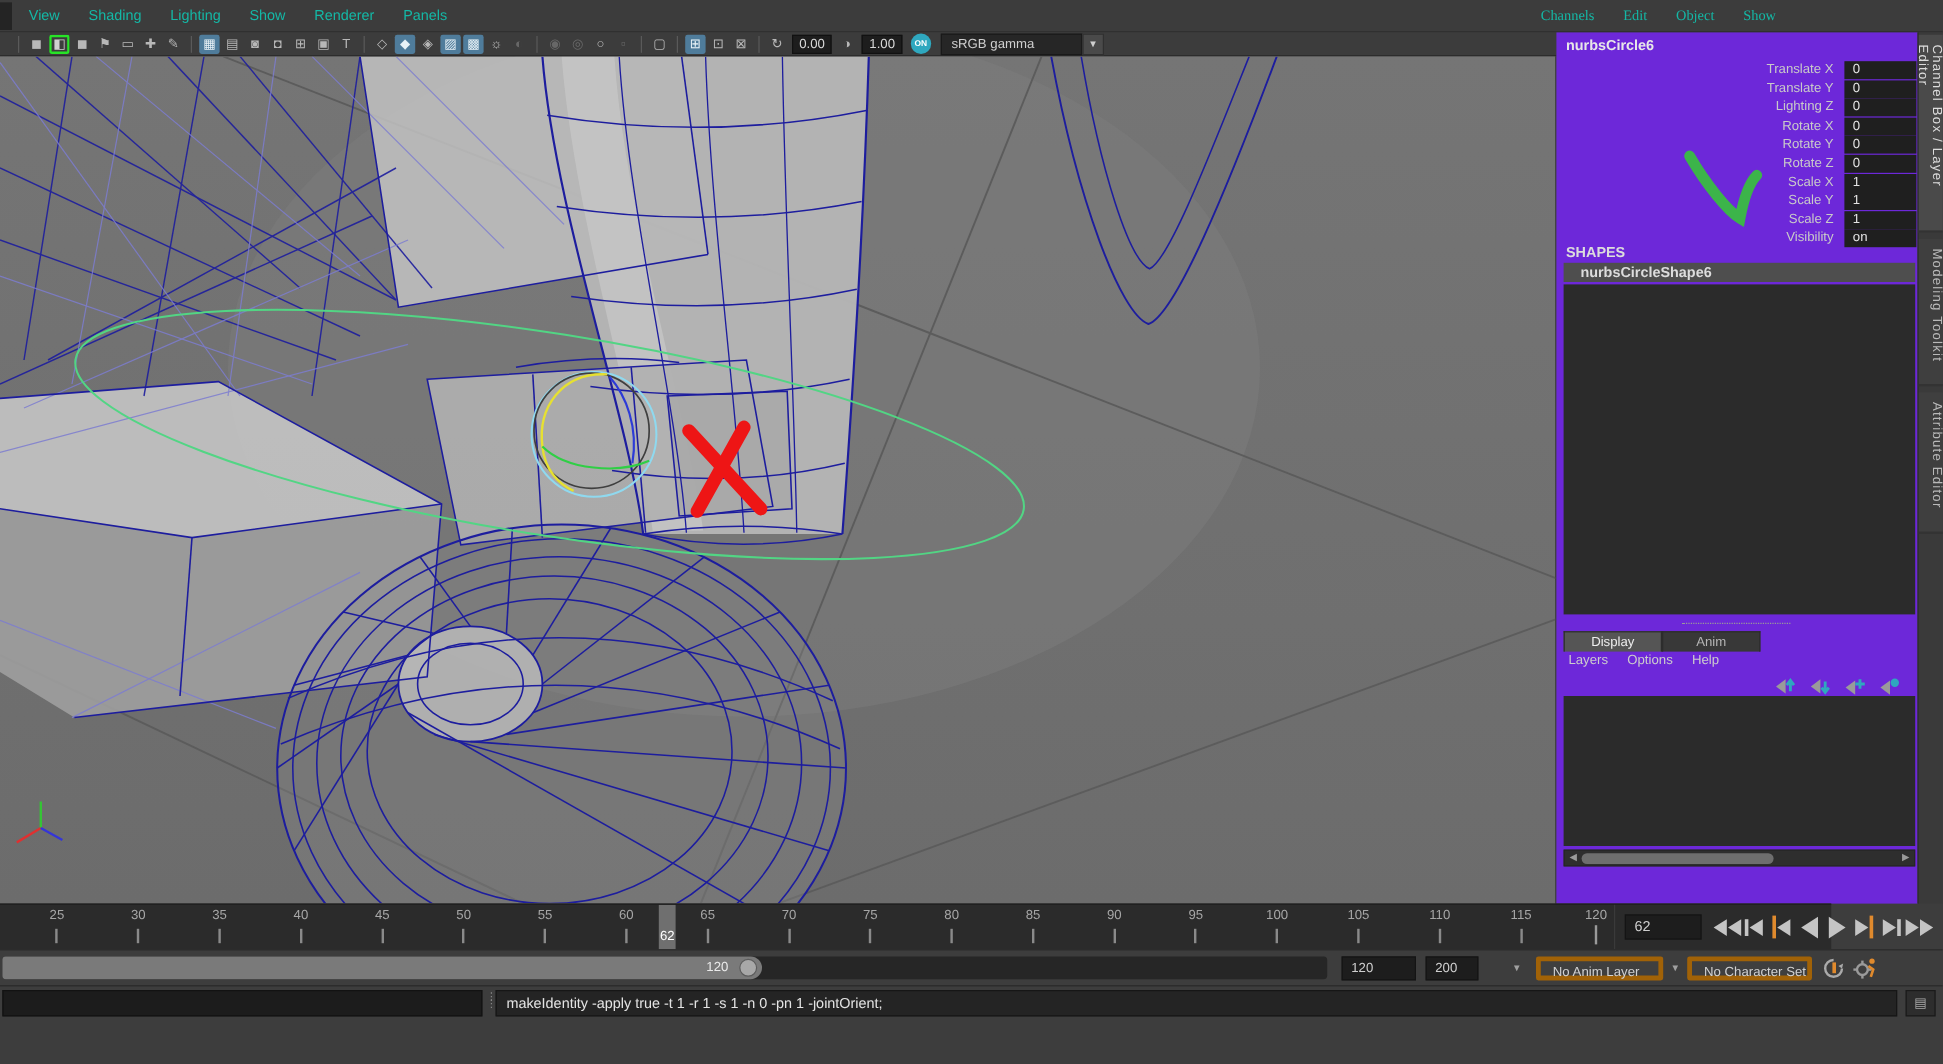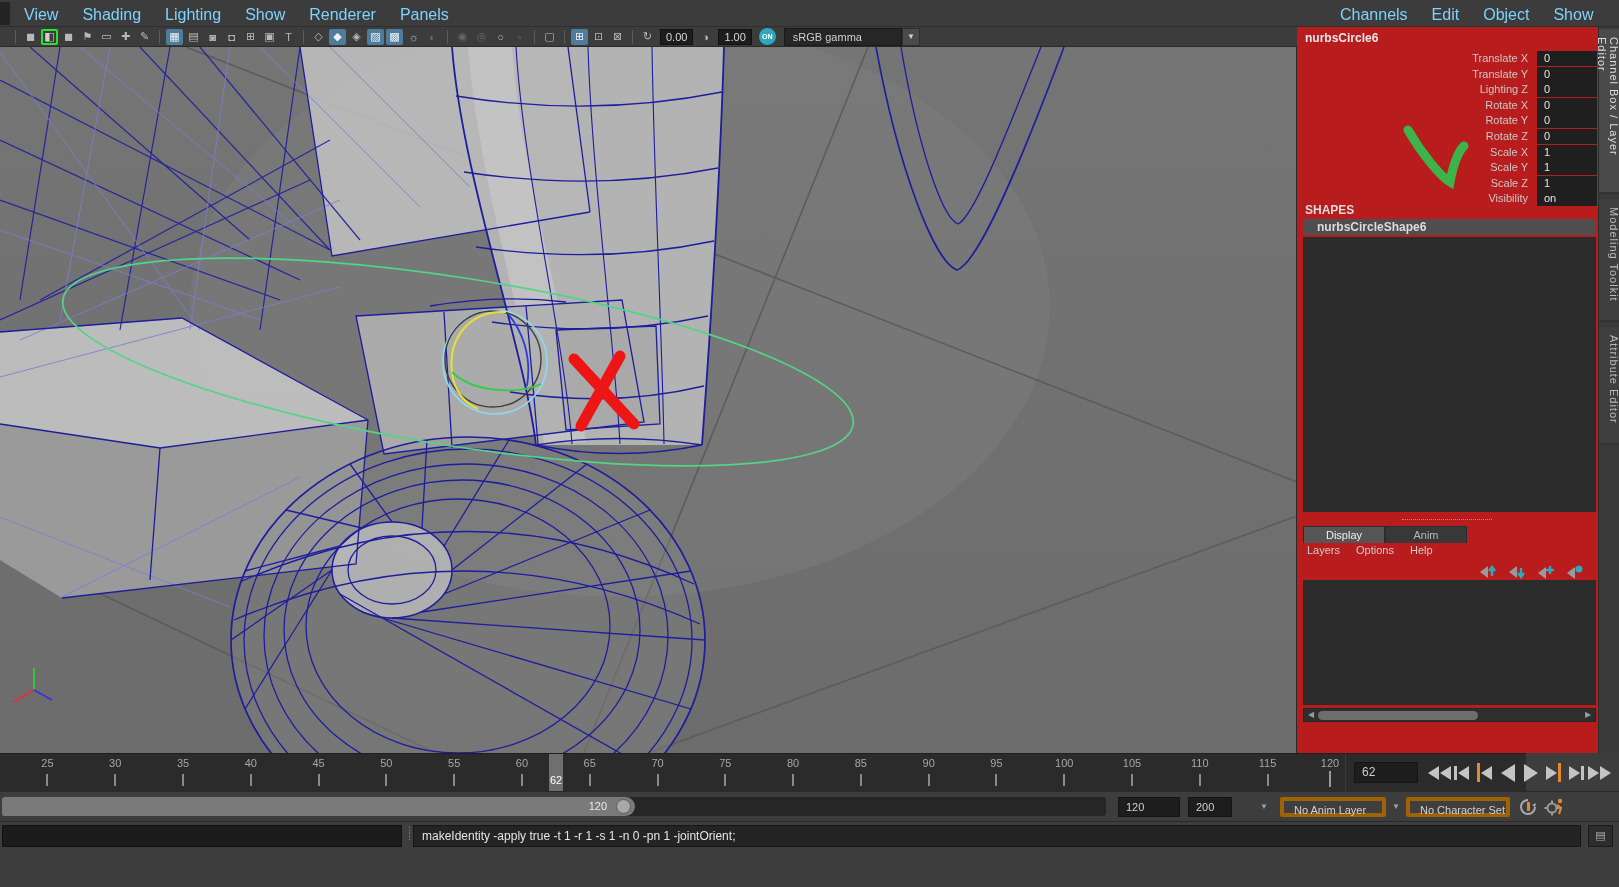--- a/index.html
+++ b/index.html
@@ -3,23 +3,23 @@
 <meta charset="utf-8">
 <style>
   * { margin:0; padding:0; box-sizing:border-box; }
   html,body { width:1619px; height:887px; overflow:hidden; background:#3d3d3d;
     font-family:"Liberation Sans","DejaVu Sans",sans-serif; -webkit-font-smoothing:antialiased; }
   .abs { position:absolute; }
   #app { position:relative; width:1619px; height:887px; background:#3d3d3d; }
 
   
   #menubar { left:0; top:0; width:1619px; height:27px; background:#3c3c3c; border-bottom:1px solid #2e2e2e; }
-  #menubar .menu-item { display:inline-block; padding:6px 12px 0 12px; font-size:16px; color:#7dd3fc; cursor:default; }
+  #menubar .menu-item { display:inline-block; padding:6px 12px 0 12px; font-size:12px; color:#14b8a6; cursor:default; }
   #menubar-left { position:absolute; left:12px; top:0; }
-  #menubar-right { position:absolute; left:1328px; top:0; }
+  #menubar-right { position:absolute; left:1272px; top:0;font-family:Liberation Serif, serif; }
   #corner-chip { left:0; top:2px; width:10px; height:23px; background:#242424; }
 
   
   #vp-toolbar { left:0; top:27px; width:1297px; height:20px; background:#3c3c3c; border-bottom:1px solid #2a2a2a;
     display:flex; align-items:center; padding-left:10px; }
   .ticon { width:17px; height:16px; margin:0 1px; display:flex; align-items:center; justify-content:center;
     font-size:11px; color:#b8b8b8; border-radius:2px; cursor:default; }
   .ticon.on { background:#4f7c9b; color:#e8f2f7; }
   .ticon.dim { opacity:.35; }
   .ticon.selgreen { box-shadow:0 0 0 2px #27e427 inset; color:#d0d0d0; }
@@ -31,21 +31,21 @@
   #colorspace { height:18px; background:#262626; border:1px solid #191919; color:#cfcfcf; font-size:11px;
     padding:2px 8px 0 8px; width:118px; margin-left:4px; }
   #colorspace-caret { height:18px; width:18px; background:#4a4a4a; border:1px solid #303030; color:#cfcfcf;
     font-size:8px; display:flex; align-items:center; justify-content:center; }
 
   
   #viewport { left:0; top:47px; width:1297px; height:706px; background:#707070; overflow:hidden; border-right:1px solid #2a2a2a; }
   #vp-left-strip { left:0; top:47px; width:8px; height:706px; background:#383838; }
 
   
-  #panel { left:1297px; top:27px; width:301px; height:726px; background:#b91c1c; }
+  #panel { left:1297px; top:27px; width:301px; height:726px; background:#6d28d9; }
   .ch-row { position:relative; height:15.6px; }
   .ch-label { position:absolute; right:70px; top:1px; font-size:11px; color:#c9c9c9; }
   .ch-value { position:absolute; left:240px; top:0; width:60px; height:15px; background:#1f1f1f; color:#e3e3e3;
     font-size:11px; padding:1px 0 0 7px; }
   #obj-name { position:absolute; left:8px; top:4px; font-size:12px; font-weight:bold; color:#e8e8e8; }
   #channels-area { position:absolute; left:0; top:24px; width:301px; }
   #shapes-label { position:absolute; left:8px; top:176px; font-size:12px; font-weight:bold; color:#dcdcdc; }
   #shape-row { position:absolute; left:6px; top:192px; width:293px; height:16px; background:#4e4e4e;
     font-size:12px; font-weight:bold; color:#dcdcdc; padding:1px 0 0 14px; }
   #cb-empty { position:absolute; left:6px; top:210px; width:293px; height:275px; background:#2b2b2b; }

